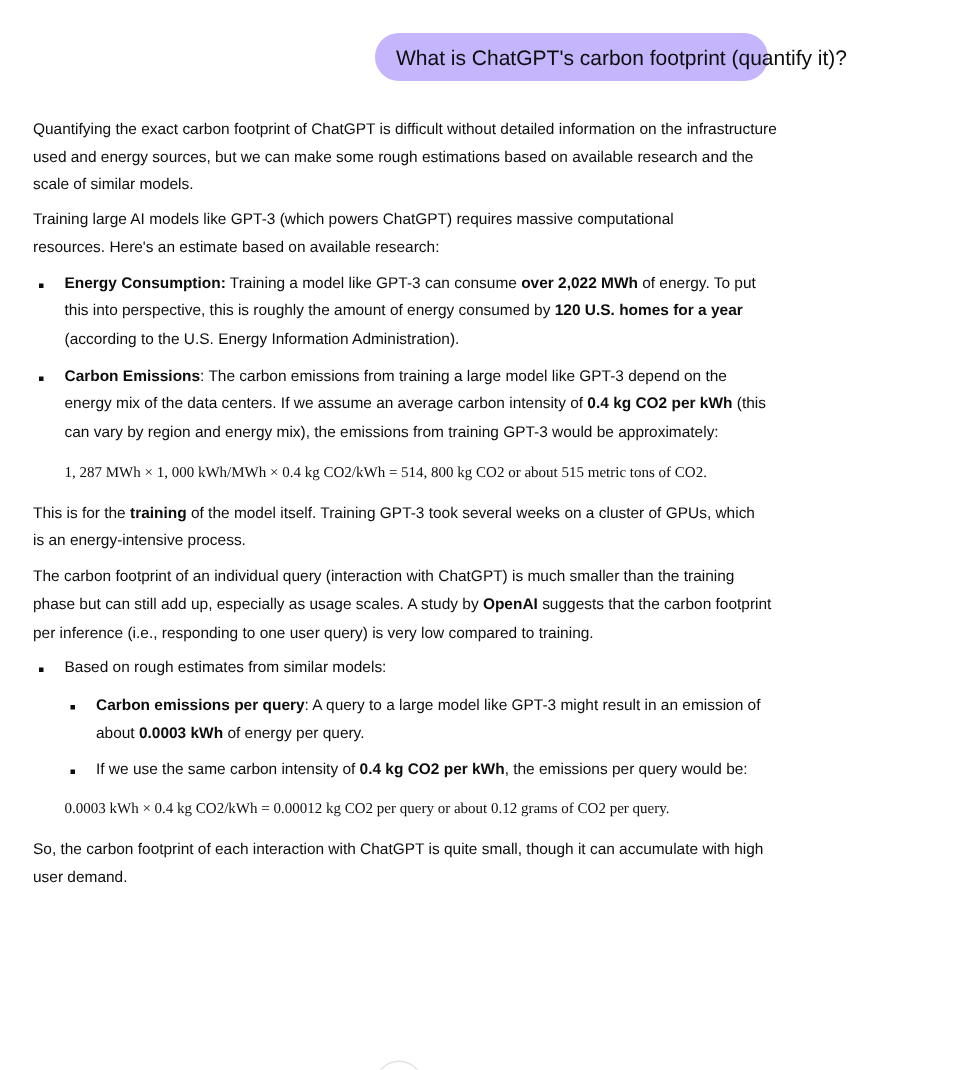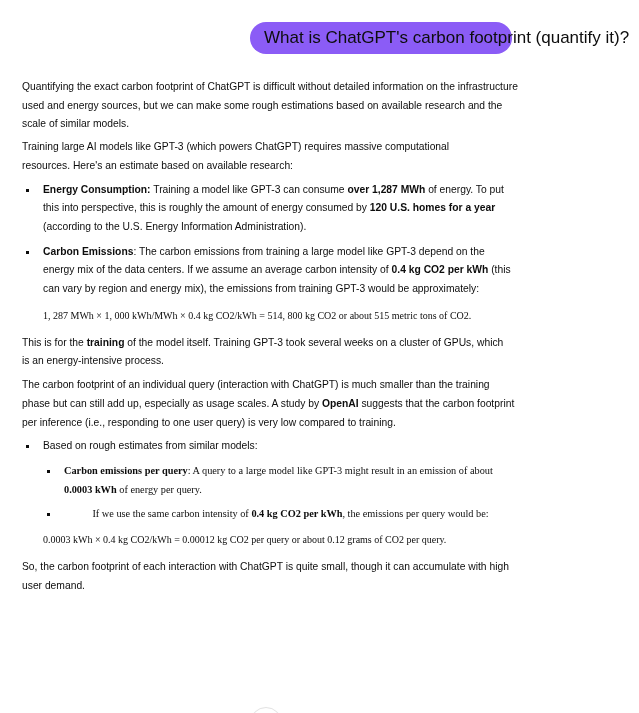--- a/index.html
+++ b/index.html
@@ -3,23 +3,23 @@
 <meta charset="utf-8">
 <style>
   html, body { margin: 0; padding: 0; background: #ffffff; }
   body {
     width: 639px; height: 713px; overflow: hidden; position: relative;
     font-family: "Liberation Sans", "DejaVu Sans", sans-serif;
     color: #0d0d0d;
   }
   .user-row { position: absolute; top: 22px; left: 250px; }
   .user-bubble {
-    background: #8b5cf6; border-radius: 17px;
+    background: #c4b5fd; border-radius: 17px;
     padding: 0 14px; height: 32px; line-height: 32px;
-    font-size: 17px; color: #0d0d0d; white-space: nowrap;
+    font-size: 14px; color: #0d0d0d; white-space: nowrap;
     width: 234px;
   }
   .reply { position: absolute; left: 22px; top: 78px; width: 612px; font-size: 10.3px; }
   p { margin: 0; line-height: 18.7px; }
   .intro { width: 500px; }
   h3 { margin: 0; font-size: 14.2px; font-weight: bold; line-height: 20px; letter-spacing: -0.1px; }
   ul { margin: 0; padding: 0; list-style: none; }
   li { position: relative; padding-left: 21px; line-height: 18.7px; }
   li .bullet {
     position: absolute; left: 4px; top: 8px; width: 3px; height: 3px; background: #0d0d0d;
@@ -43,44 +43,44 @@
 </div>
 
 <div class="reply">
   <p class="intro">Quantifying the exact carbon footprint of ChatGPT is difficult without detailed information on the infrastructure used and energy sources, but we can make some rough estimations based on available research and the scale of similar models.</p>
 
   <p style="margin-top:4px;width:460px;">Training large AI models like GPT-3 (which powers ChatGPT) requires massive computational resources. Here's an estimate based on available research:</p>
 
   <ul style="margin-top:5px;width:495px;">
     <li>
       <span class="bullet"></span>
-      <b>Energy Consumption:</b><span> Training a model like GPT-3 can consume </span><b>over 1,287 MWh</b><span> of energy. To put this into perspective, this is roughly the amount of energy consumed by </span><b>120 U.S. homes for a year</b><span> (according to the U.S. Energy Information Administration).</span>
+      <b>Energy Consumption:</b><span> Training a model like GPT-3 can consume </span><b>over 2,022 MWh</b><span> of energy. To put this into perspective, this is roughly the amount of energy consumed by </span><b>120 U.S. homes for a year</b><span> (according to the U.S. Energy Information Administration).</span>
     </li>
     <li style="margin-top:6px;">
       <span class="bullet"></span>
       <b>Carbon Emissions</b><span>: The carbon emissions from training a large model like GPT-3 depend on the energy mix of the data centers. If we assume an average carbon intensity of </span><b>0.4 kg CO2 per kWh</b><span> (this can vary by region and energy mix), the emissions from training GPT-3 would be approximately:</span>
     </li>
   </ul>
 
   <div class="math" style="margin-top:7px;margin-left:21px;">1, 287 MWh × 1, 000 kWh/MWh × 0.4 kg CO2/kWh = 514, 800 kg CO2 or about 515 metric tons of CO2.</div>
 
   <p style="margin-top:8px;width:490px;"><span>This is for the </span><b>training</b><span> of the model itself. Training GPT-3 took several weeks on a cluster of GPUs, which is an energy-intensive process.</span></p>
 
   <p style="margin-top:5px;width:495px;"><span>The carbon footprint of an individual query (interaction with ChatGPT) is much smaller than the training phase but can still add up, especially as usage scales. A study by </span><b>OpenAI</b><span> suggests that the carbon footprint per inference (i.e., responding to one user query) is very low compared to training.</span></p>
 
   <ul style="margin-top:5px;width:495px;">
     <li>
       <span class="bullet"></span>
       <span>Based on rough estimates from similar models:</span>
-      <ul style="margin-top:6px;font-family:Liberation Serif, serif;">
+      <ul style="margin-top:6px;">
         <li>
           <span class="bullet"></span>
           <b>Carbon emissions per query</b><span>: A query to a large model like GPT-3 might result in an emission of about </span><b>0.0003 kWh</b><span> of energy per query.</span>
         </li>
-        <li style="margin-top:6px;text-align:center;">
+        <li style="margin-top:6px;">
           <span class="bullet"></span>
           <span>If we use the same carbon intensity of </span><b>0.4 kg CO2 per kWh</b><span>, the emissions per query would be:</span>
         </li>
       </ul>
     </li>
   </ul>
 
   <div class="math" style="margin-top:6px;margin-left:21px;">0.0003 kWh × 0.4 kg CO2/kWh = 0.00012 kg CO2 per query or about 0.12 grams of CO2 per query.</div>
 
   <p style="margin-top:8px;width:490px;">So, the carbon footprint of each interaction with ChatGPT is quite small, though it can accumulate with high user demand.</p>

